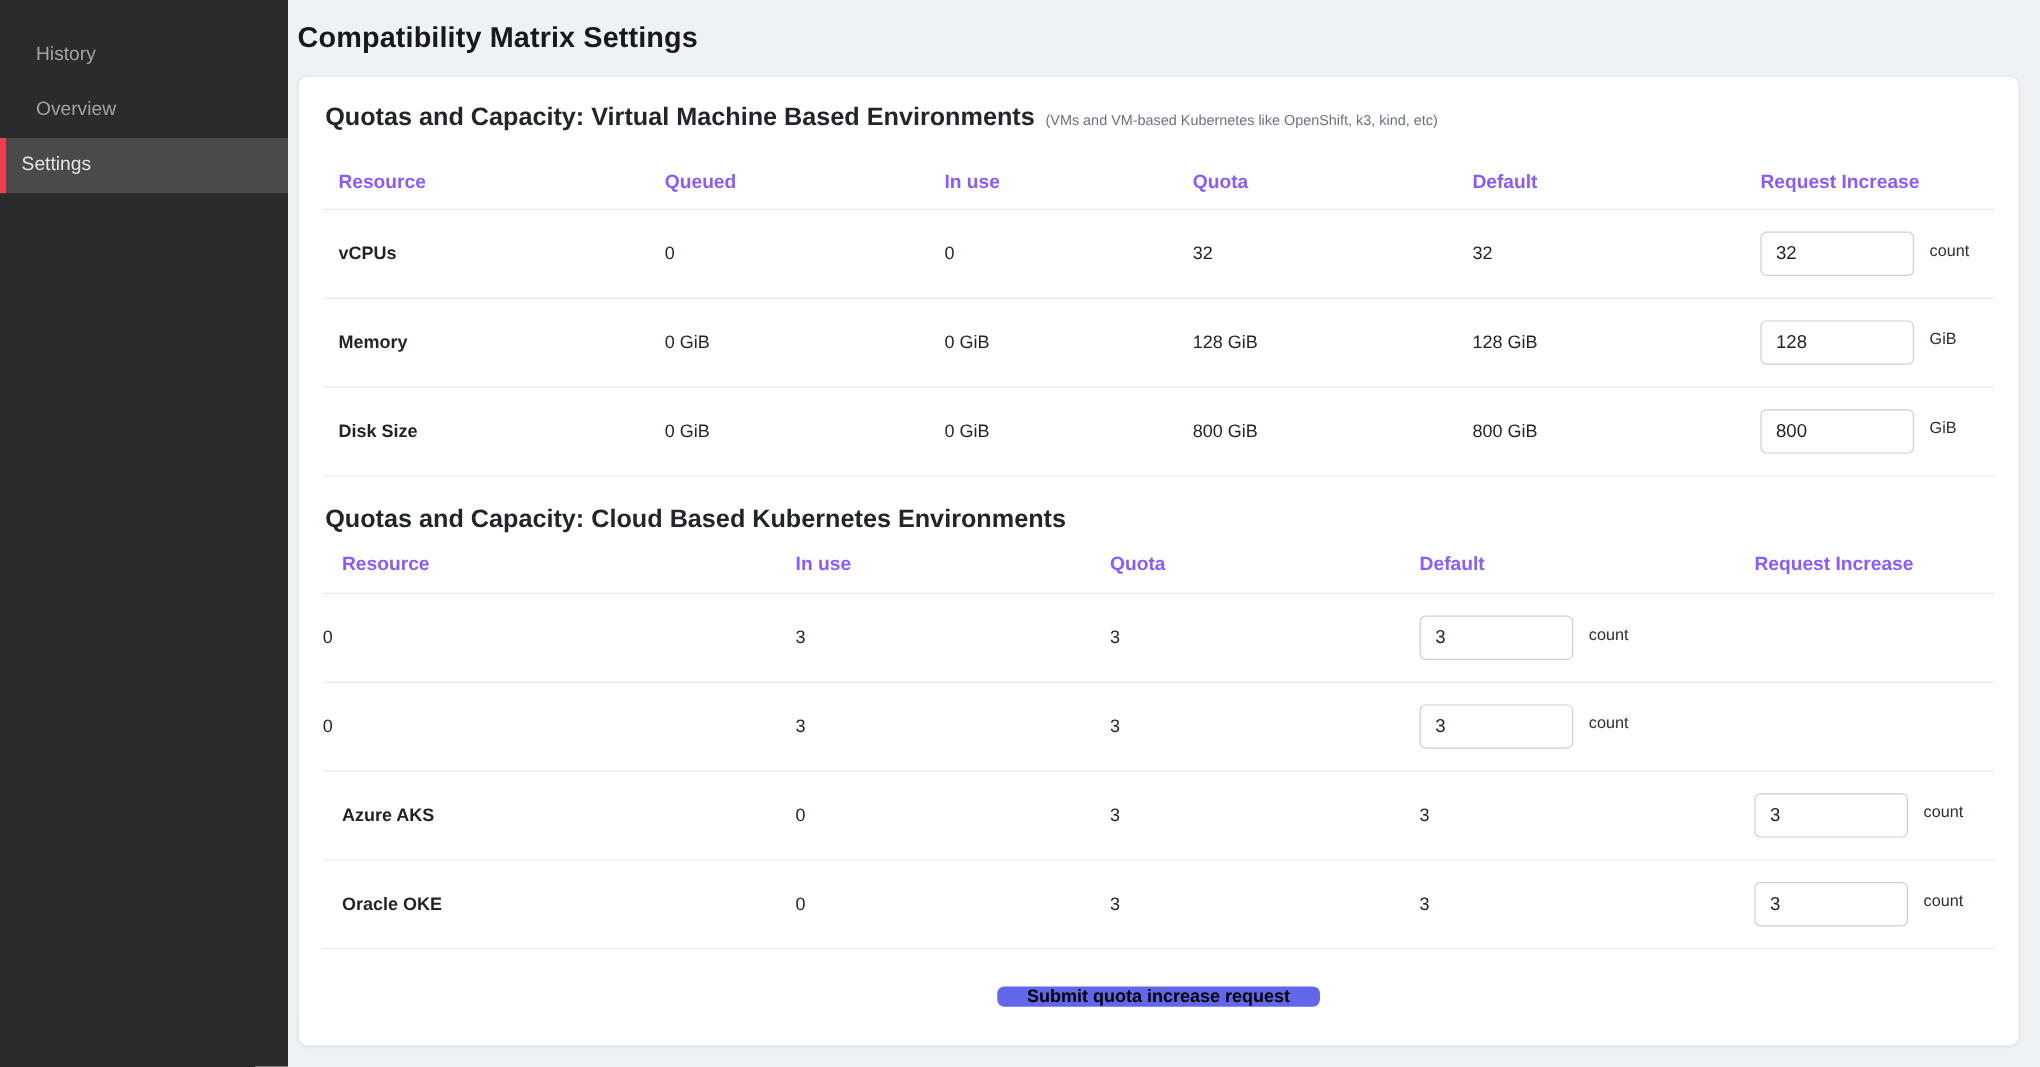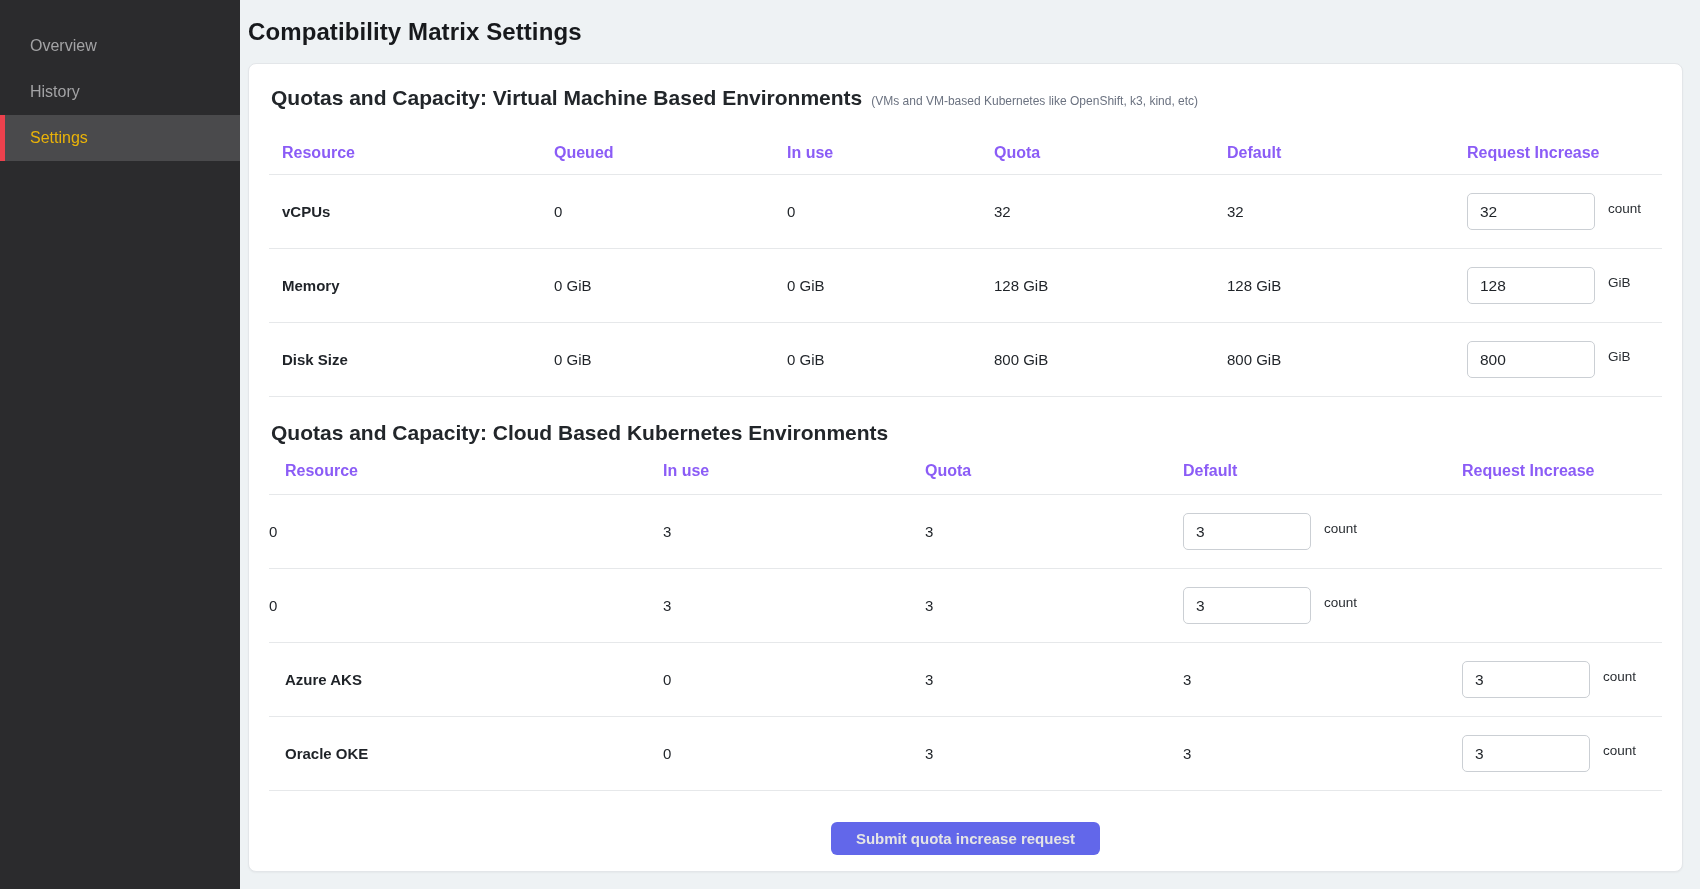--- a/index.html
+++ b/index.html
@@ -23,23 +23,23 @@
     height: 46px;
     display: flex;
     align-items: center;
     padding-left: 30px;
     font-size: 16px;
     color: #a3a3a5;
     cursor: pointer;
   }
   .nav-item.active {
     background: #4a4a4c;
-    color: #eab308;
+    color: #e5e5e5;
     border-left: 5px solid #ec414d;
-    padding-left: 25px;
+    padding-left: 13px;
   }
 
   
   .main {
     flex: 1;
     padding: 18px 17px 0 8px;
   }
   .page-title {
     font-size: 24px;
     font-weight: 700;
@@ -123,41 +123,41 @@
   }
 
   
   .card-footer {
     display: flex;
     justify-content: center;
     margin-top: 31px;
   }
   .submit-btn {
     background: #6267ea;
-    color: #e5e5e5;
+    color: #000000;
     border: none;
     border-radius: 6px;
-    height: 33px;
+    height: 17px;
     padding: 0 25px;
     font-size: 15px;
     font-weight: 700;
     font-family: "Liberation Sans", sans-serif;
     cursor: pointer;
   }
 </style>
 </head>
 <body>
 
 <aside class="sidebar">
   <nav>
     <div class="nav-item">
+      <span>History</span>
+    </div>
+    <div class="nav-item">
       <span>Overview</span>
-    </div>
-    <div class="nav-item">
-      <span>History</span>
     </div>
     <div class="nav-item active">
       <span>Settings</span>
     </div>
   </nav>
 </aside>
 
 <main class="main">
   <h1 class="page-title">Compatibility Matrix Settings</h1>
 

